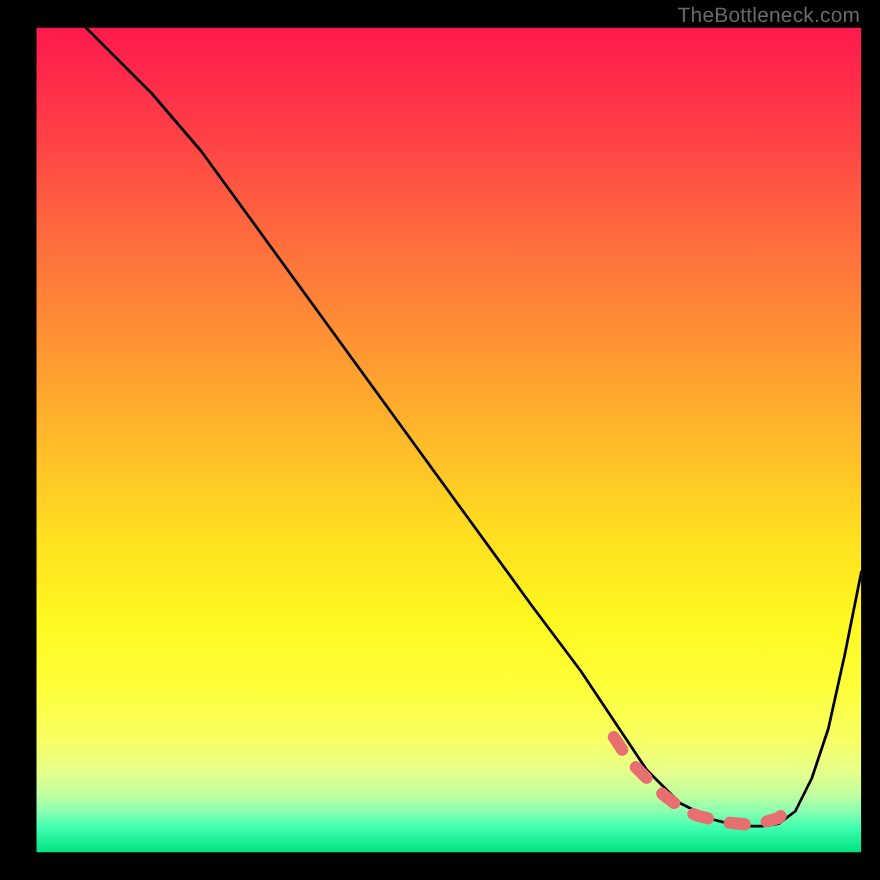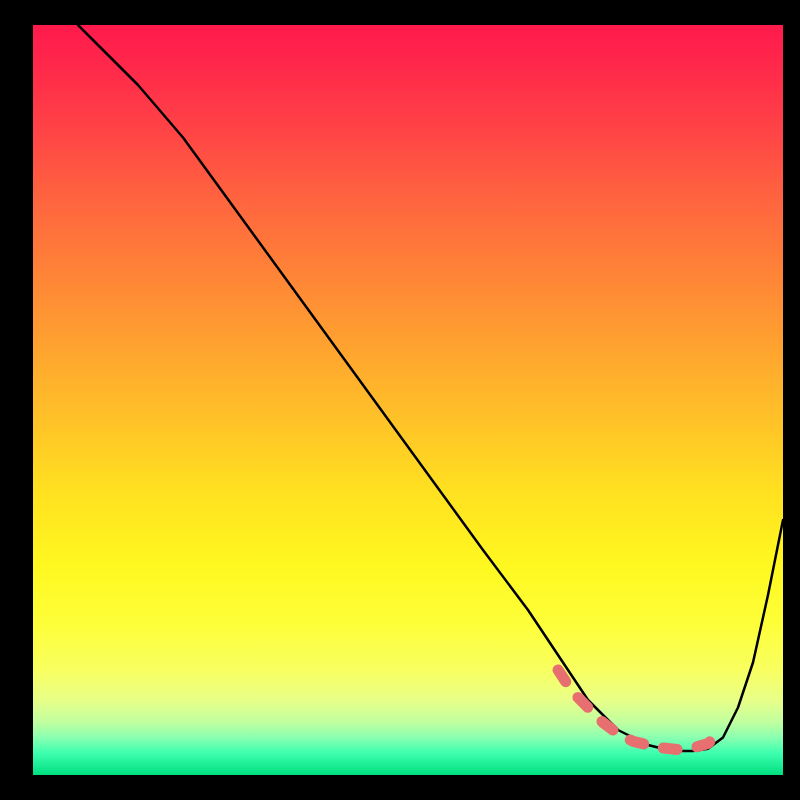--- a/index.html
+++ b/index.html
@@ -59,20 +59,21 @@
     font-size: 19px;
     color: #6a6a6a;
     font-weight: 500;
     letter-spacing: 0.2px;
   }
 </style>
 </head>
 <body>
 
 <div class="frame">
+  <div class="watermark">TheBottleneck.com</div>
   <div class="plot-area">
     <div class="gradient"></div>
     <svg class="line-layer" viewBox="0 0 750 750" preserveAspectRatio="none">
       <path id="curve-path" fill="none" stroke="#000000" stroke-width="2.5" stroke-linecap="round" stroke-linejoin="round" d="M45.0 0.0 L75.0 30.0 L105.0 60.0 L150.0 112.5 L210.0 195.0 L270.0 277.5 L330.0 360.0 L390.0 442.5 L450.0 525.0 L495.0 585.0 L525.0 630.0 L540.0 652.5 L555.0 675.0 L570.0 690.0 L585.0 705.0 L600.0 712.5 L615.0 720.0 L630.0 723.8 L645.0 726.0 L660.0 726.0 L675.0 723.8 L690.0 712.5 L705.0 682.5 L720.0 637.5 L735.0 570.0 L750.0 495.0"></path>
       <path id="dash-path" fill="none" stroke="#e76f6f" stroke-width="11" stroke-linecap="round" stroke-linejoin="round" stroke-dasharray="14 20" d="M525.0 645.0 L540.0 667.5 L555.0 682.5 L570.0 697.5 L585.0 708.8 L600.0 716.3 L615.0 720.0 L630.0 723.0 L645.0 724.5 L660.0 723.0 L675.0 718.5 L682.5 711.0"></path>
     </svg>
   </div>
 </div>
 
 </body></html>

